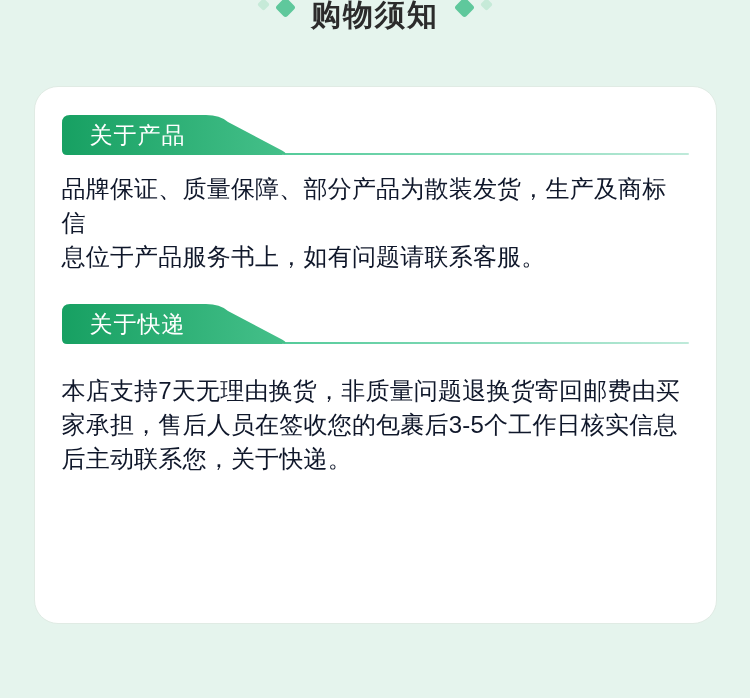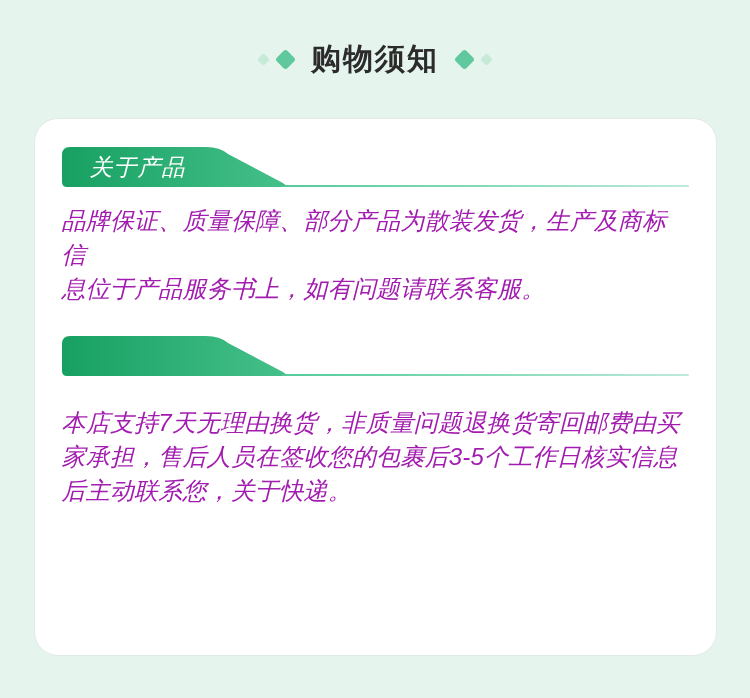--- a/index.html
+++ b/index.html
@@ -5,23 +5,23 @@
   * { margin: 0; padding: 0; box-sizing: border-box; }
   html, body { width: 750px; height: 698px; }
   body {
     background: #e5f4ed;
     font-family: "Liberation Sans", sans-serif;
     overflow: hidden;
   }
 
   
   .page-header {
-    height: 118px;
+    height: 86px;
     display: flex;
-    align-items: center;
+    align-items: flex-start;
     justify-content: center;
   }
   .page-title {
     font-size: 30px;
     font-weight: bold;
     color: #2b2b2b;
     letter-spacing: 2px;
     margin: 0 13px;
     line-height: 1;
   }
@@ -48,21 +48,21 @@
     width: 683px;
     height: 538px;
     margin: 0 auto;
     background: #ffffff;
     border: 1px solid #e0ebe4;
     border-radius: 24px;
     padding: 28px 27px 0 27px;
   }
 
   
-  .notice-section { margin-bottom: 30px; font-style: italic; }
+  .notice-section { margin-bottom: 30px; }
 
   .section-header {
     position: relative;
     height: 40px;
   }
   .ribbon-svg {
     position: absolute;
     left: 0; top: 0;
     width: 230px; height: 40px;
     display: block;
@@ -84,21 +84,21 @@
     bottom: 0;
     height: 2.5px;
     border-radius: 2px;
     background: linear-gradient(90deg, #54cb9a 0%, #8adcbc 55%, #bfeada 100%);
   }
 
   .section-body {
     margin-top: 17px;
     font-size: 24px;
     line-height: 34px;
-    color: #a21caf;
+    color: #0f172a;
     white-space: pre-line;
     letter-spacing: 0.2px;
   }
 
   .svg-defs { position: absolute; width: 0; height: 0; }
 </style>
 </head>
 <body>
 
 <svg class="svg-defs" aria-hidden="true">
@@ -131,20 +131,21 @@
     <p class="section-body">品牌保证、质量保障、部分产品为散装发货，生产及商标信
 息位于产品服务书上，如有问题请联系客服。</p>
   </section>
 
   <section class="notice-section">
     <div class="section-header">
       <div class="header-line"></div>
       <svg class="ribbon-svg" viewBox="0 0 230 40">
         <path d="M8,0 H144 Q158,0 166,7 L220,35.5 Q228.5,40 217,40 H5 Q0,40 0,35 V8 Q0,0 8,0 Z" fill="url(#ribbonGrad)"></path>
       </svg>
+      <span class="ribbon-label">关于快递</span>
     </div>
   </section>
 
   <section class="notice-section">
     <p class="section-body">本店支持7天无理由换货，非质量问题退换货寄回邮费由买
 家承担，售后人员在签收您的包裹后3-5个工作日核实信息
 后主动联系您，关于快递。</p>
   </section>
 
 </main>

